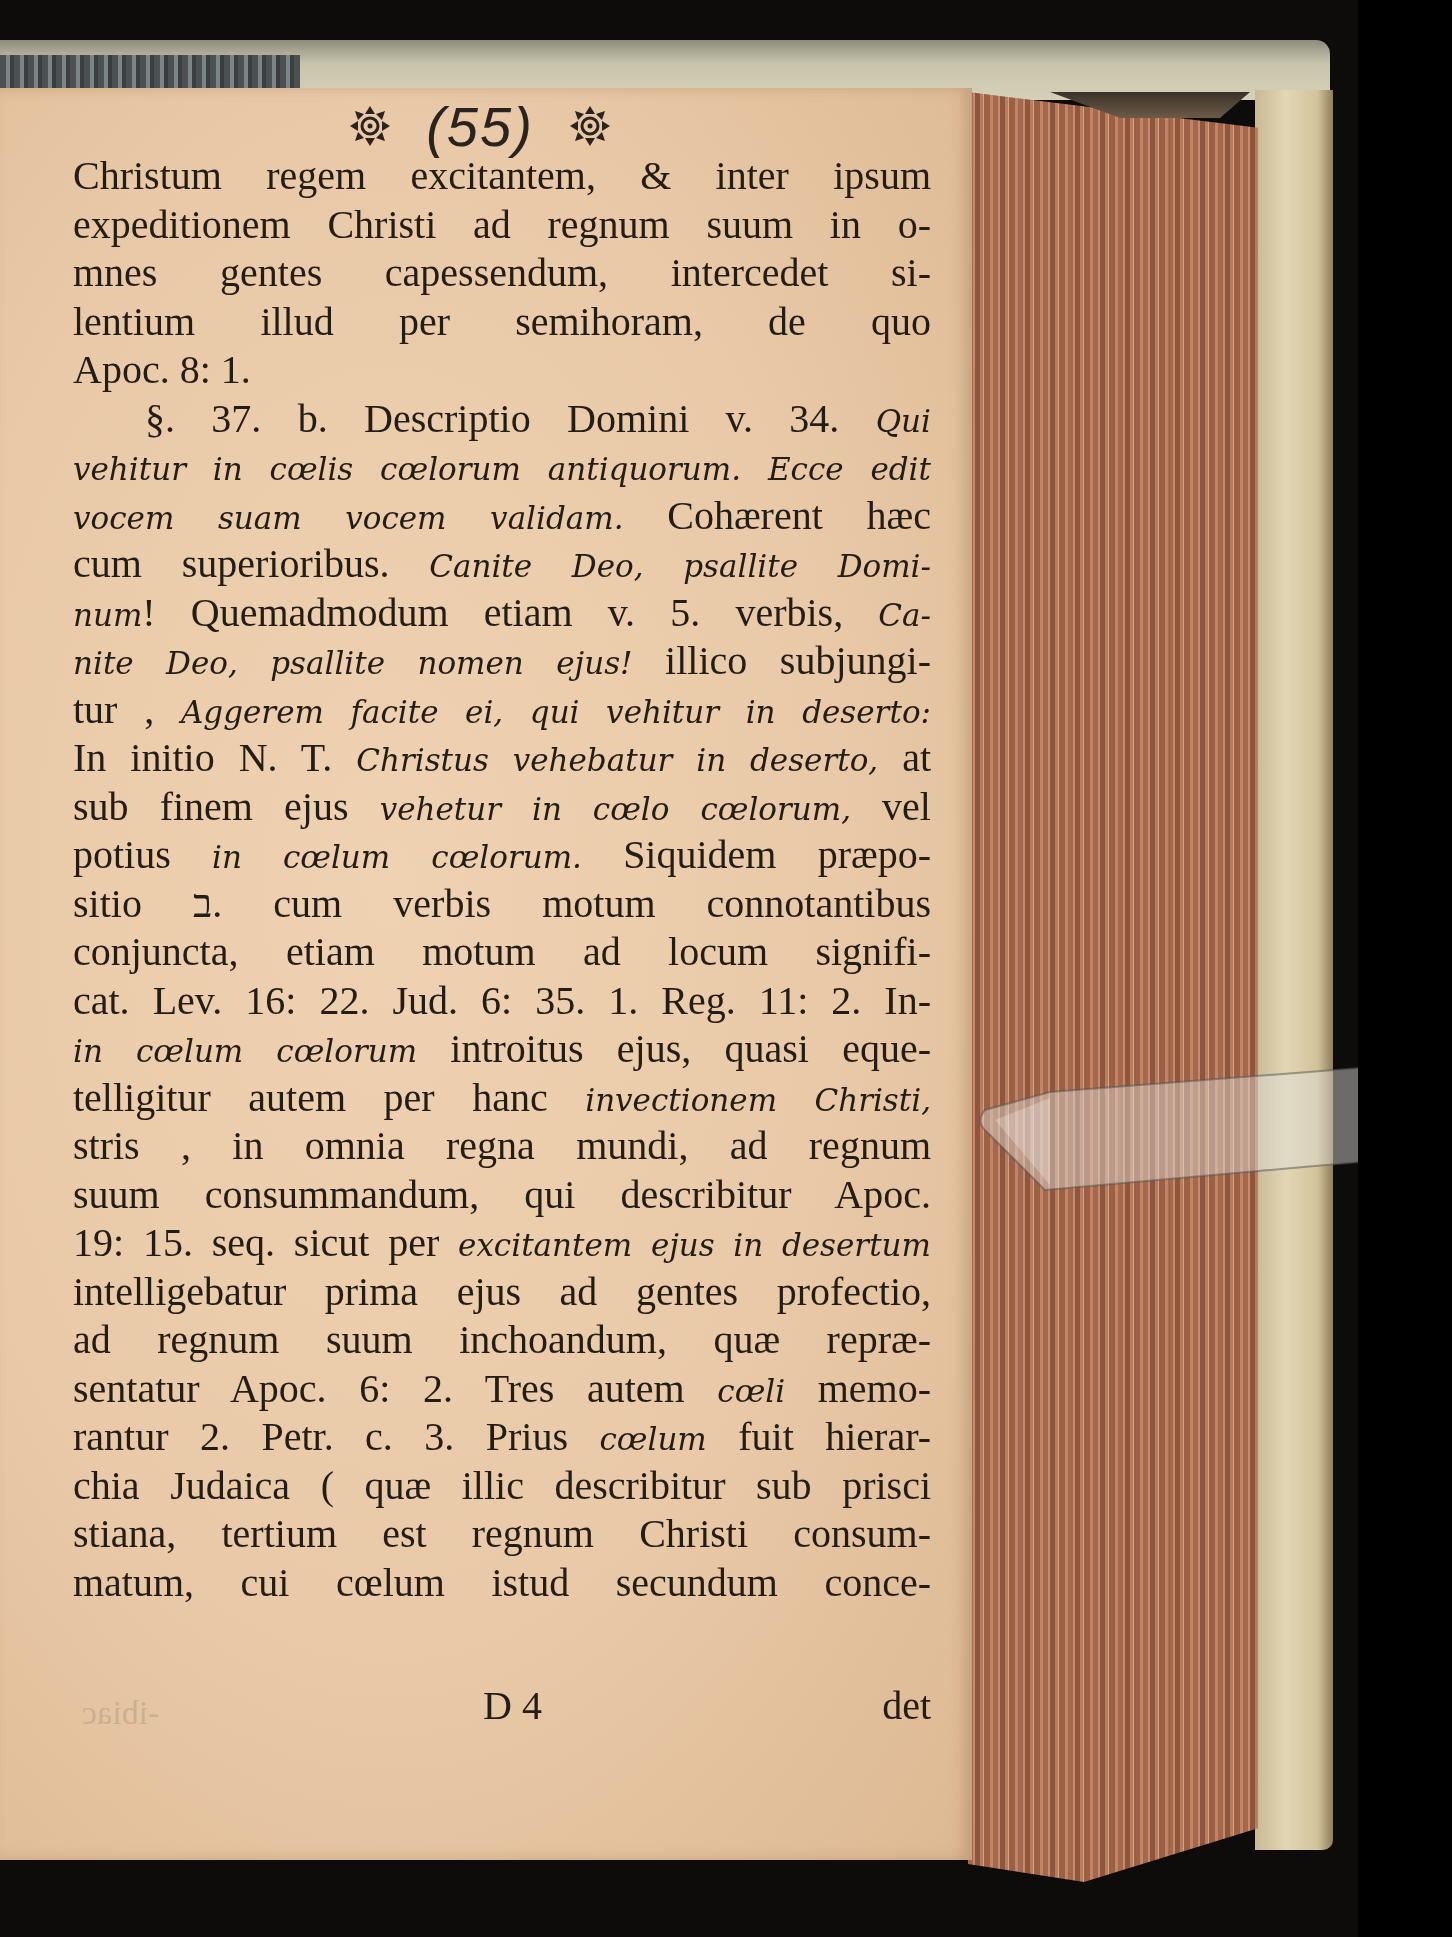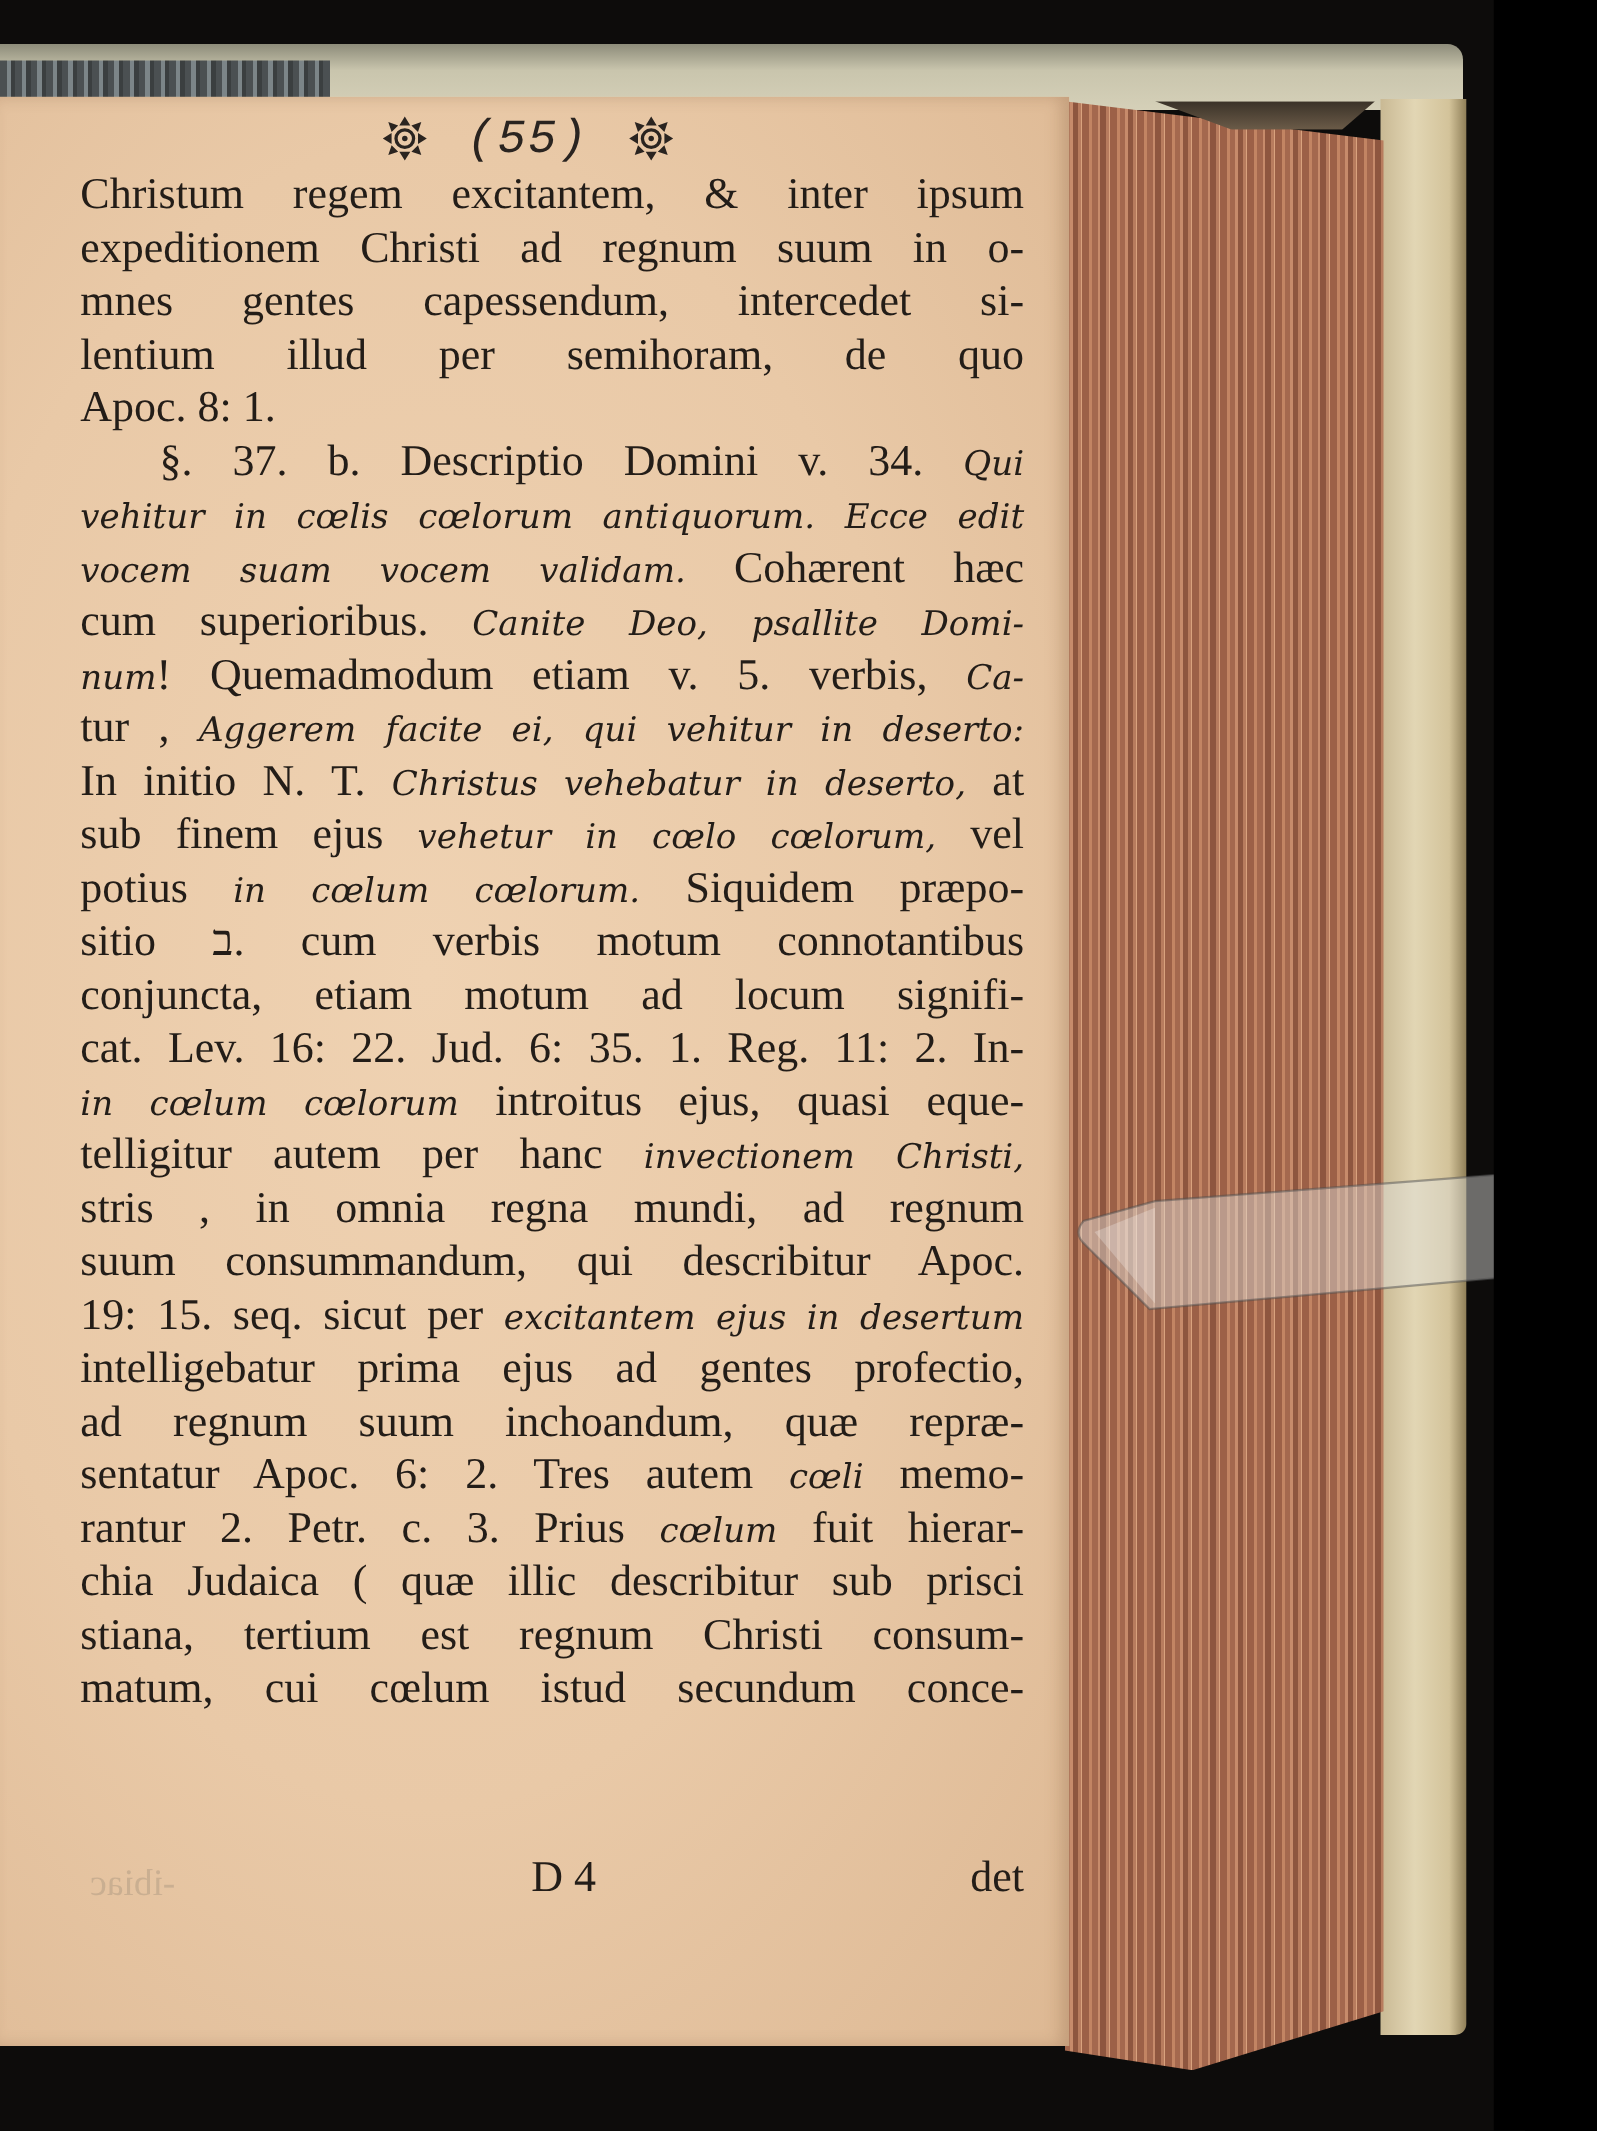--- a/index.html
+++ b/index.html
@@ -23,21 +23,21 @@
   .page-stack-shadow{position:absolute;left:1050px;top:92px;width:200px;height:26px;
     background:linear-gradient(180deg,#3a3228,#6b5b48);
     clip-path:polygon(0 0,100% 0,85% 100%,35% 100%);}
   .page{position:absolute;left:0;top:88px;width:972px;height:1772px;
     background:radial-gradient(ellipse at 40% 45%,#efd2b2 0%,#e9c9a7 55%,#ddb893 100%);
     box-shadow:inset -8px 0 14px rgba(120,80,50,.25);}
   .running-head{position:absolute;left:330px;top:10px;width:300px;height:56px;
     display:flex;align-items:center;justify-content:center;gap:34px;}
   .ornament{width:44px;height:44px;position:relative;}
   .ornament svg{width:44px;height:44px;display:block;}
-  .folio{font-family:Liberation Mono, monospace;font-style:italic;font-size:43px;color:#2a2420;letter-spacing:2px;}
+  .folio{font-family:Liberation Sans, sans-serif;font-style:italic;font-size:56px;color:#2a2420;letter-spacing:2px;}
   .text-block{position:absolute;left:73px;top:64px;width:858px;
     font-family:"Liberation Serif",serif;font-size:40px;line-height:48.5px;color:#231d18;}
   .line{display:block;white-space:nowrap;text-align:justify;text-align-last:justify;height:48.5px;}
   .line.last{text-align-last:left;}
   .line.indent{padding-left:72px;}
   .it{font-style:italic;font-family:"DejaVu Serif",serif;font-size:31px;}
   .signature-row{position:absolute;left:73px;top:1594px;width:858px;height:50px;
     font-family:"Liberation Serif",serif;font-size:40px;color:#231d18;}
   .sig{position:absolute;left:410px;top:0;}
   .catch{position:absolute;right:0;top:0;}
@@ -85,20 +85,21 @@
         <span class="line"><span>Christum regem excitantem, &amp; inter ipsum</span></span>
         <span class="line"><span>expeditionem Christi ad regnum suum in o-</span></span>
         <span class="line"><span>mnes gentes capessendum, intercedet si-</span></span>
         <span class="line"><span>lentium illud per semihoram, de quo</span></span>
         <span class="line last"><span>Apoc. 8: 1.</span></span>
         <span class="line indent"><span>§. 37. b. Descriptio Domini v. 34. </span><span class="it">Qui</span></span>
         <span class="line"><span class="it">vehitur in cœlis cœlorum antiquorum. Ecce edit</span></span>
         <span class="line"><span class="it">vocem suam vocem validam.</span><span> Cohærent hæc</span></span>
         <span class="line"><span>cum superioribus. </span><span class="it">Canite Deo, psallite Domi-</span></span>
         <span class="line"><span class="it">num</span><span>! Quemadmodum etiam v. 5. verbis, </span><span class="it">Ca-</span></span>
+        <span class="line"><span class="it">nite Deo, psallite nomen ejus!</span><span> illico subjungi-</span></span>
         <span class="line"><span>tur , </span><span class="it">Aggerem facite ei, qui vehitur in deserto:</span></span>
         <span class="line"><span>In initio N. T. </span><span class="it">Christus vehebatur in deserto,</span><span> at</span></span>
         <span class="line"><span>sub finem ejus </span><span class="it">vehetur in cœlo cœlorum,</span><span> vel</span></span>
         <span class="line"><span>potius </span><span class="it">in cœlum cœlorum.</span><span> Siquidem præpo-</span></span>
         <span class="line"><span>sitio ב. cum verbis motum connotantibus</span></span>
         <span class="line"><span>conjuncta, etiam motum ad locum signifi-</span></span>
         <span class="line"><span>cat. Lev. 16: 22. Jud. 6: 35. 1. Reg. 11: 2. In-</span></span>
         <span class="line"><span class="it">in cœlum cœlorum</span><span> introitus ejus, quasi eque-</span></span>
         <span class="line"><span>telligitur autem per hanc </span><span class="it">invectionem Christi,</span></span>
         <span class="line"><span>stris , in omnia regna mundi, ad regnum</span></span>

